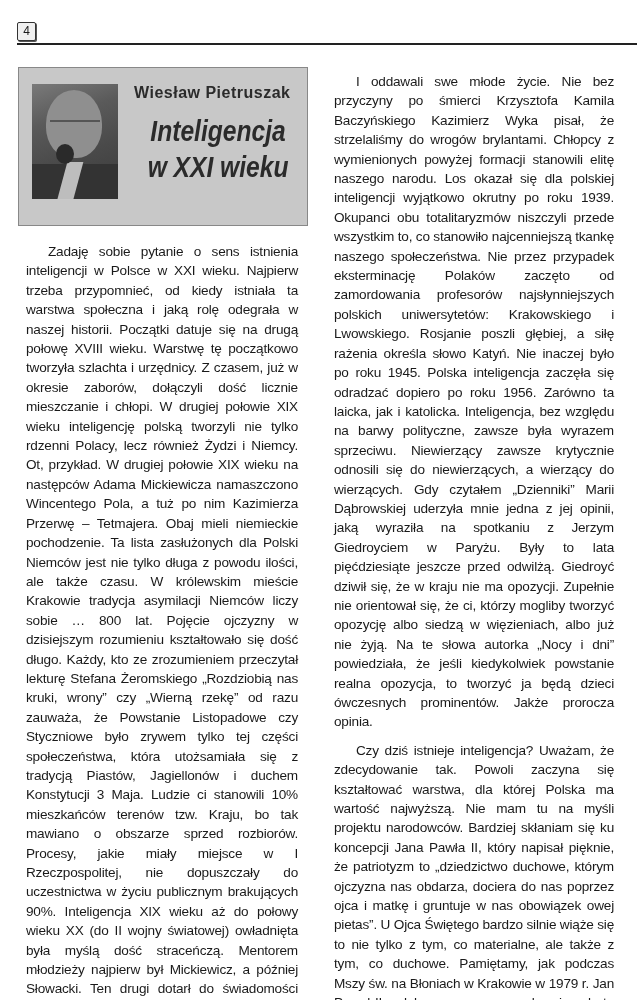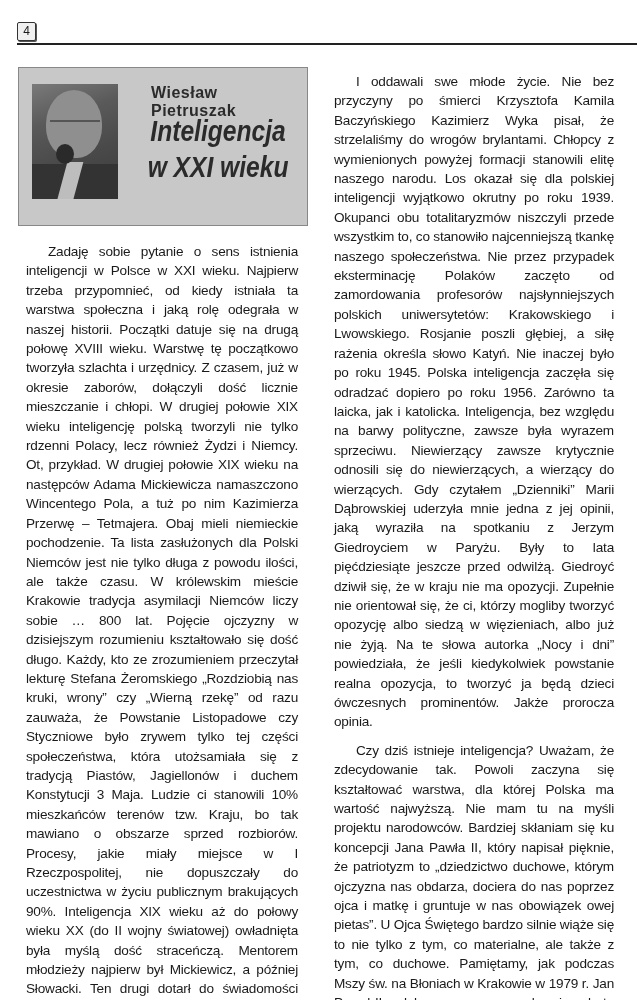--- a/index.html
+++ b/index.html
@@ -16,21 +16,21 @@
          overflow: hidden; }
   .photo .head { position: absolute; left: 14px; top: 6px; width: 56px; height: 68px;
          border-radius: 50% 50% 45% 45%; background: #8f8f8f; }
   .photo .glasses { position: absolute; left: 18px; top: 36px; width: 50px; height: 8px;
          border-top: 2px solid #555; }
   .photo .mic { position: absolute; left: 24px; top: 60px; width: 18px; height: 20px;
          border-radius: 50%; background: #2a2a2a; }
   .photo .body { position: absolute; left: 0; top: 80px; width: 86px; height: 40px; background: #333; }
   .photo .collar { position: absolute; left: 30px; top: 78px; width: 16px; height: 40px;
          background: #bdbdbd; transform: skewX(-15deg); }
-  .author { position: absolute; left: 132px; top: 16px; font-size: 16px; font-weight: bold;
+  .author { position: absolute; left: 115px; top: 16px; font-size: 16px; font-weight: bold;
          letter-spacing: 0.5px; color: #2b2b2b; }
   .title { position: absolute; left: 115px; top: 45px; width: 170px; text-align: center;
          font-size: 30px; font-weight: bold; font-style: italic; line-height: 36px; color: #2b2b2b;
          transform: scaleX(0.82); transform-origin: left top; width: 205px; }
   .col { position: absolute; font-size: 13.6px; line-height: 19.4px; text-align: justify;
          letter-spacing: -0.2px; }
   .col-left { left: 17px; top: 233px; width: 290px; }
   .col-right { left: 325px; top: 63px; width: 298px; }
   .col p { margin: 9px; text-indent: 22px; }
   em { }

